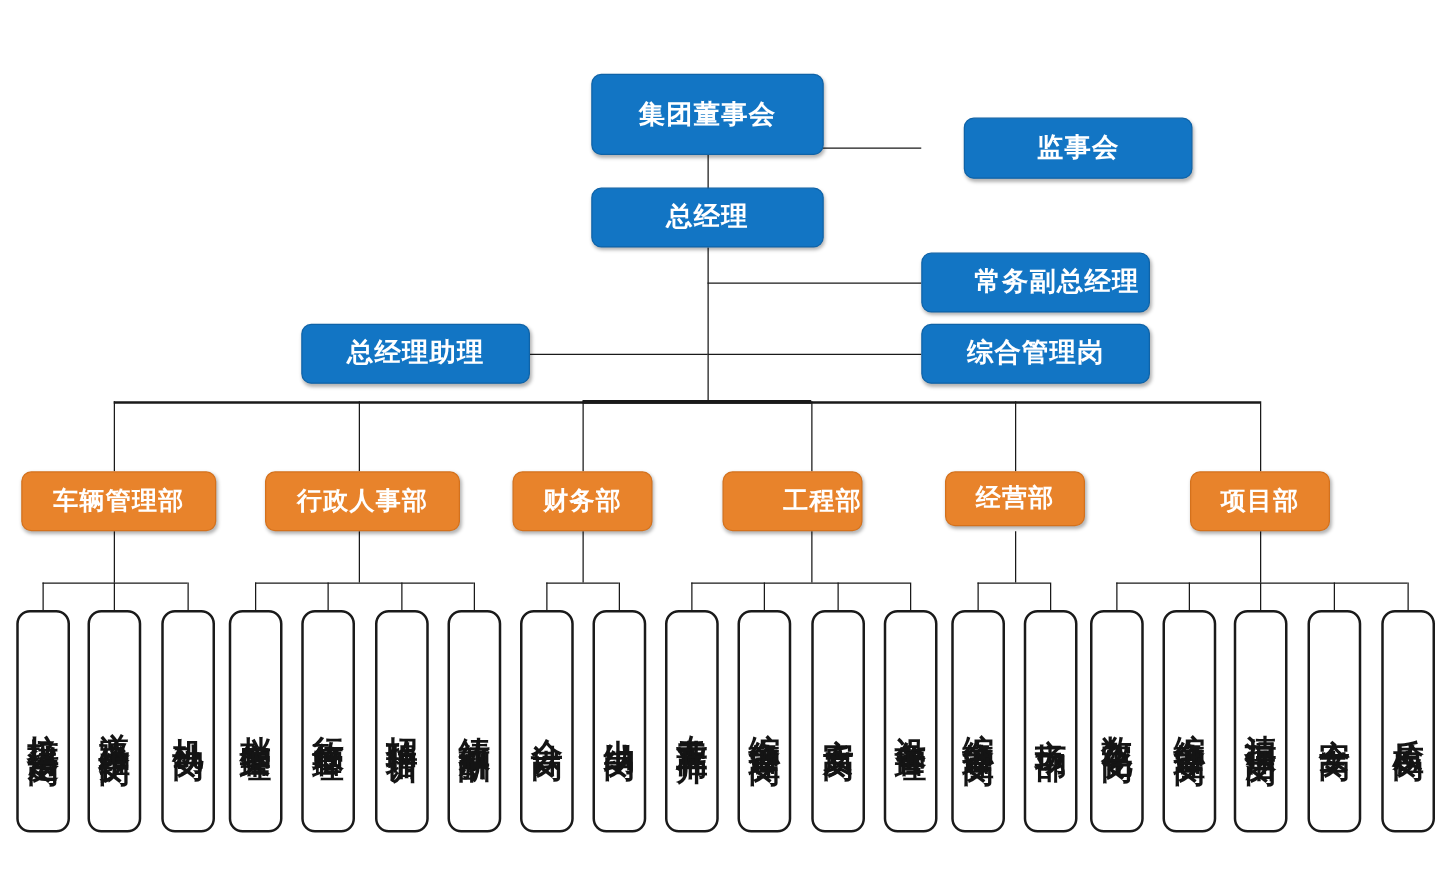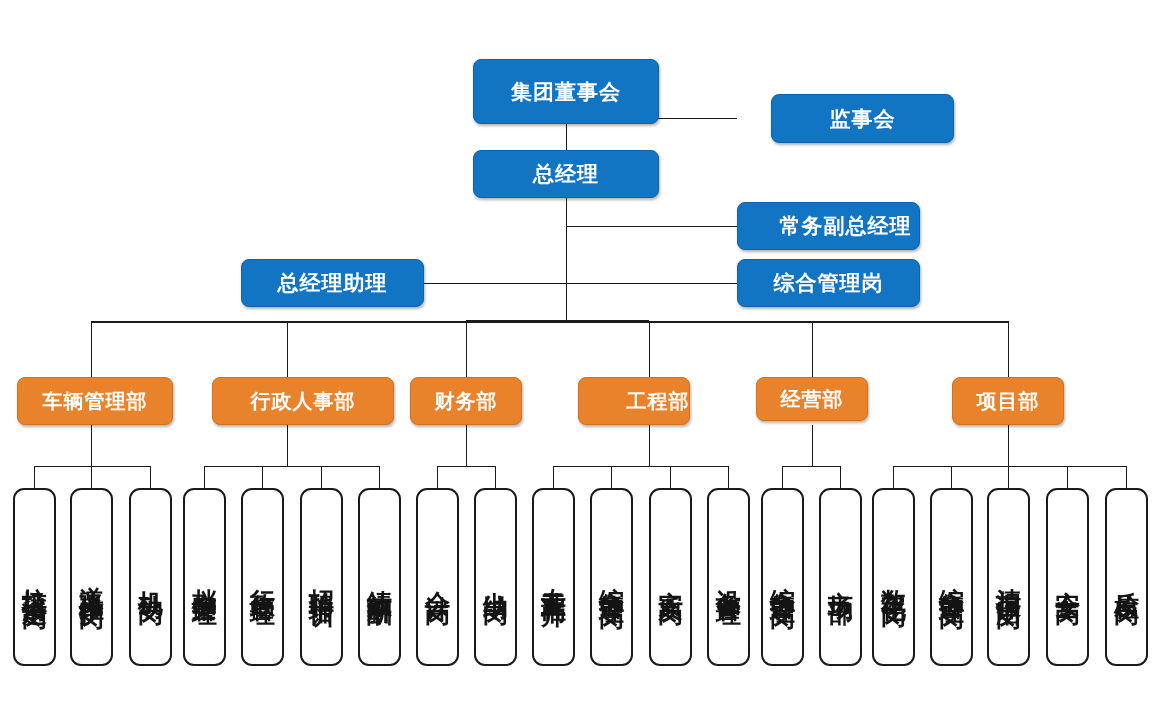--- a/index.html
+++ b/index.html
@@ -141,21 +141,21 @@
   <div class="node blue" style="left:473px;top:150px;width:186px;height:48px;">总经理</div>
 
   <div class="node blue" style="left:737px;top:202px;width:183px;height:48px;padding-left:34px;">常务副总经理</div>
 
   <div class="node blue" style="left:737px;top:259px;width:183px;height:48px;">综合管理岗</div>
 
   <div class="node blue" style="left:241px;top:259px;width:183px;height:48px;">总经理助理</div>
 
   <div class="node orange" style="left:17px;top:377px;width:156px;height:48px;">车辆管理部</div>
 
-  <div class="node orange" style="left:212px;top:377px;width:182px;height:48px;text-align:center;">行政人事部</div>
+  <div class="node orange" style="left:212px;top:377px;width:156px;height:48px;text-align:center;">行政人事部</div>
 
   <div class="node orange" style="left:410px;top:377px;width:112px;height:48px;">财务部</div>
 
   <div class="node orange" style="left:578px;top:377px;width:112px;height:48px;padding-left:48px;">工程部</div>
 
   <div class="node orange" style="left:756px;top:377px;width:112px;height:44px;">经营部</div>
 
   <div class="node orange" style="left:952px;top:377px;width:112px;height:48px;">项目部</div>
 
   <div class="leaf" style="left:13px;">

